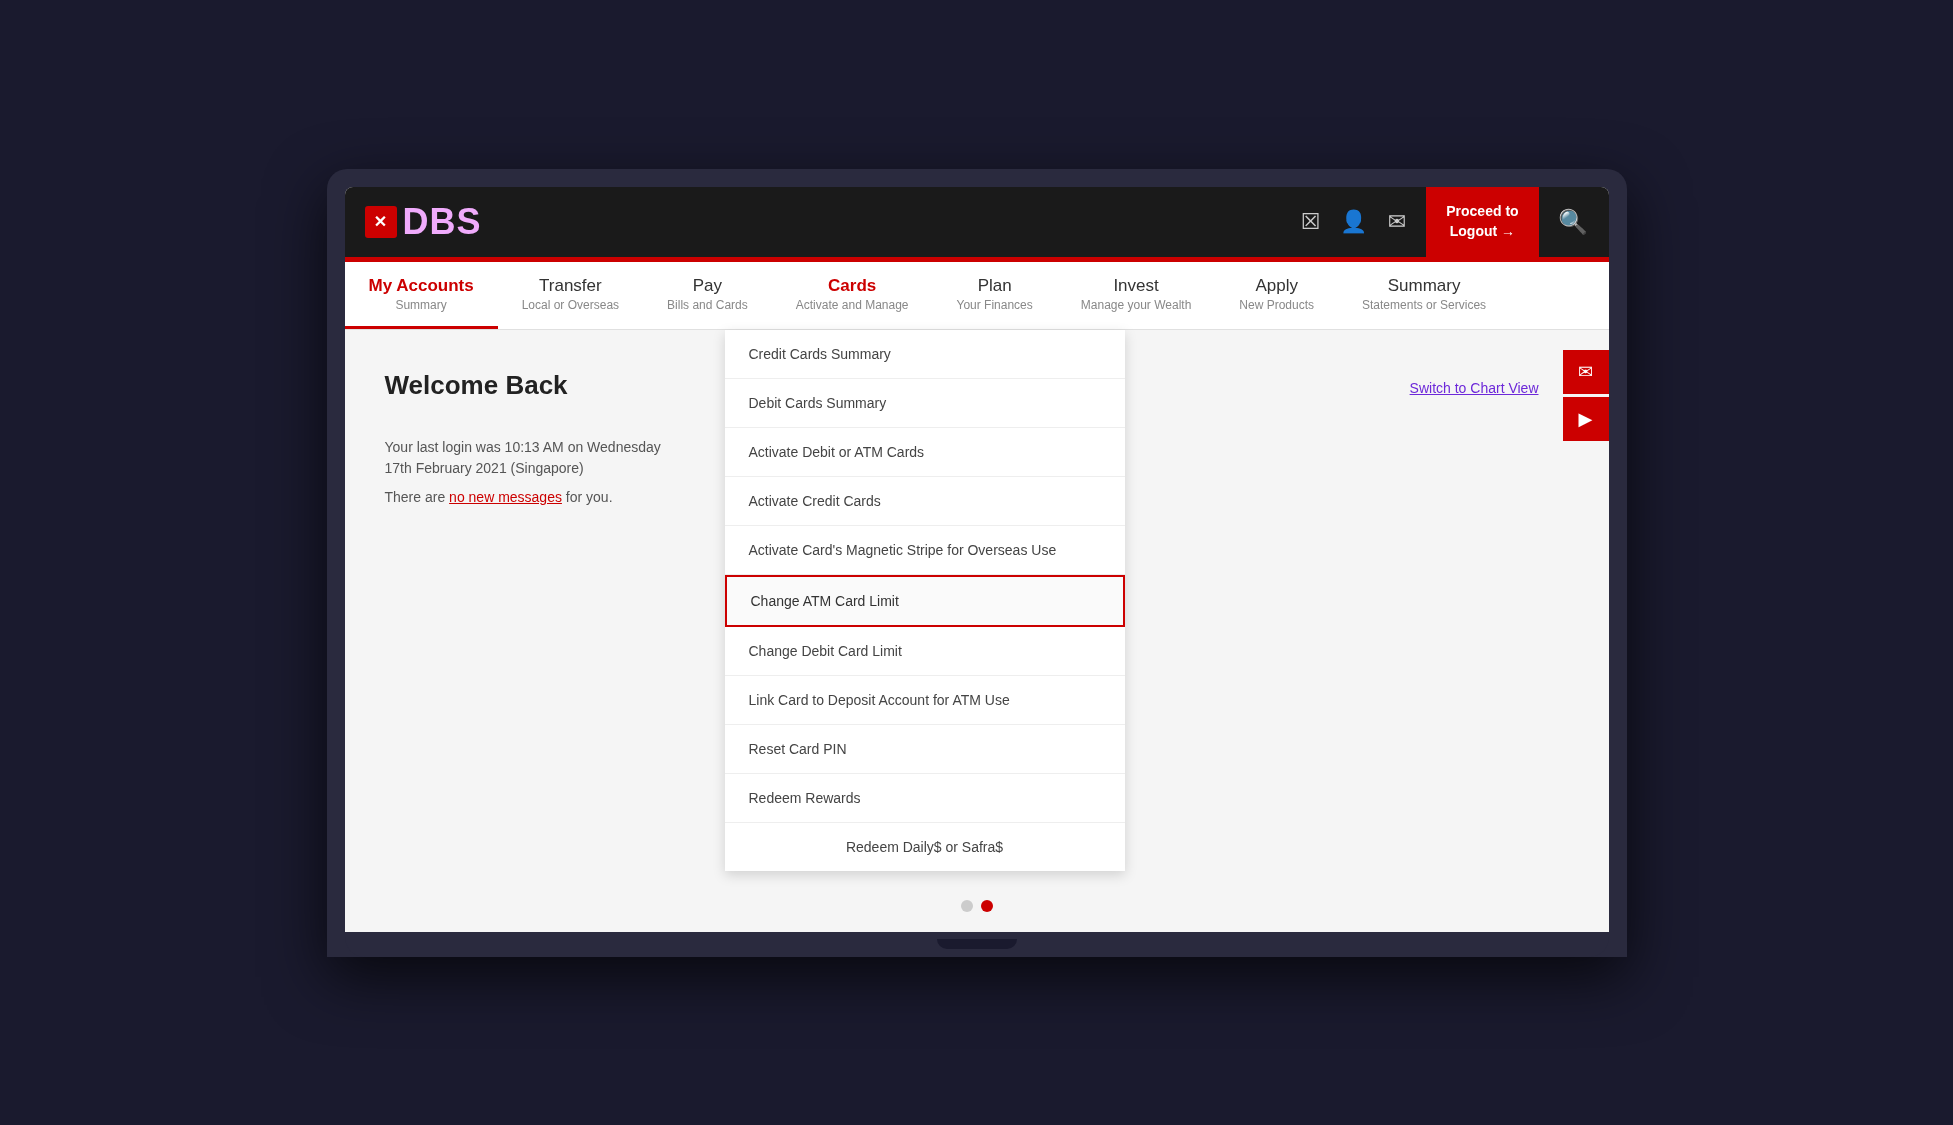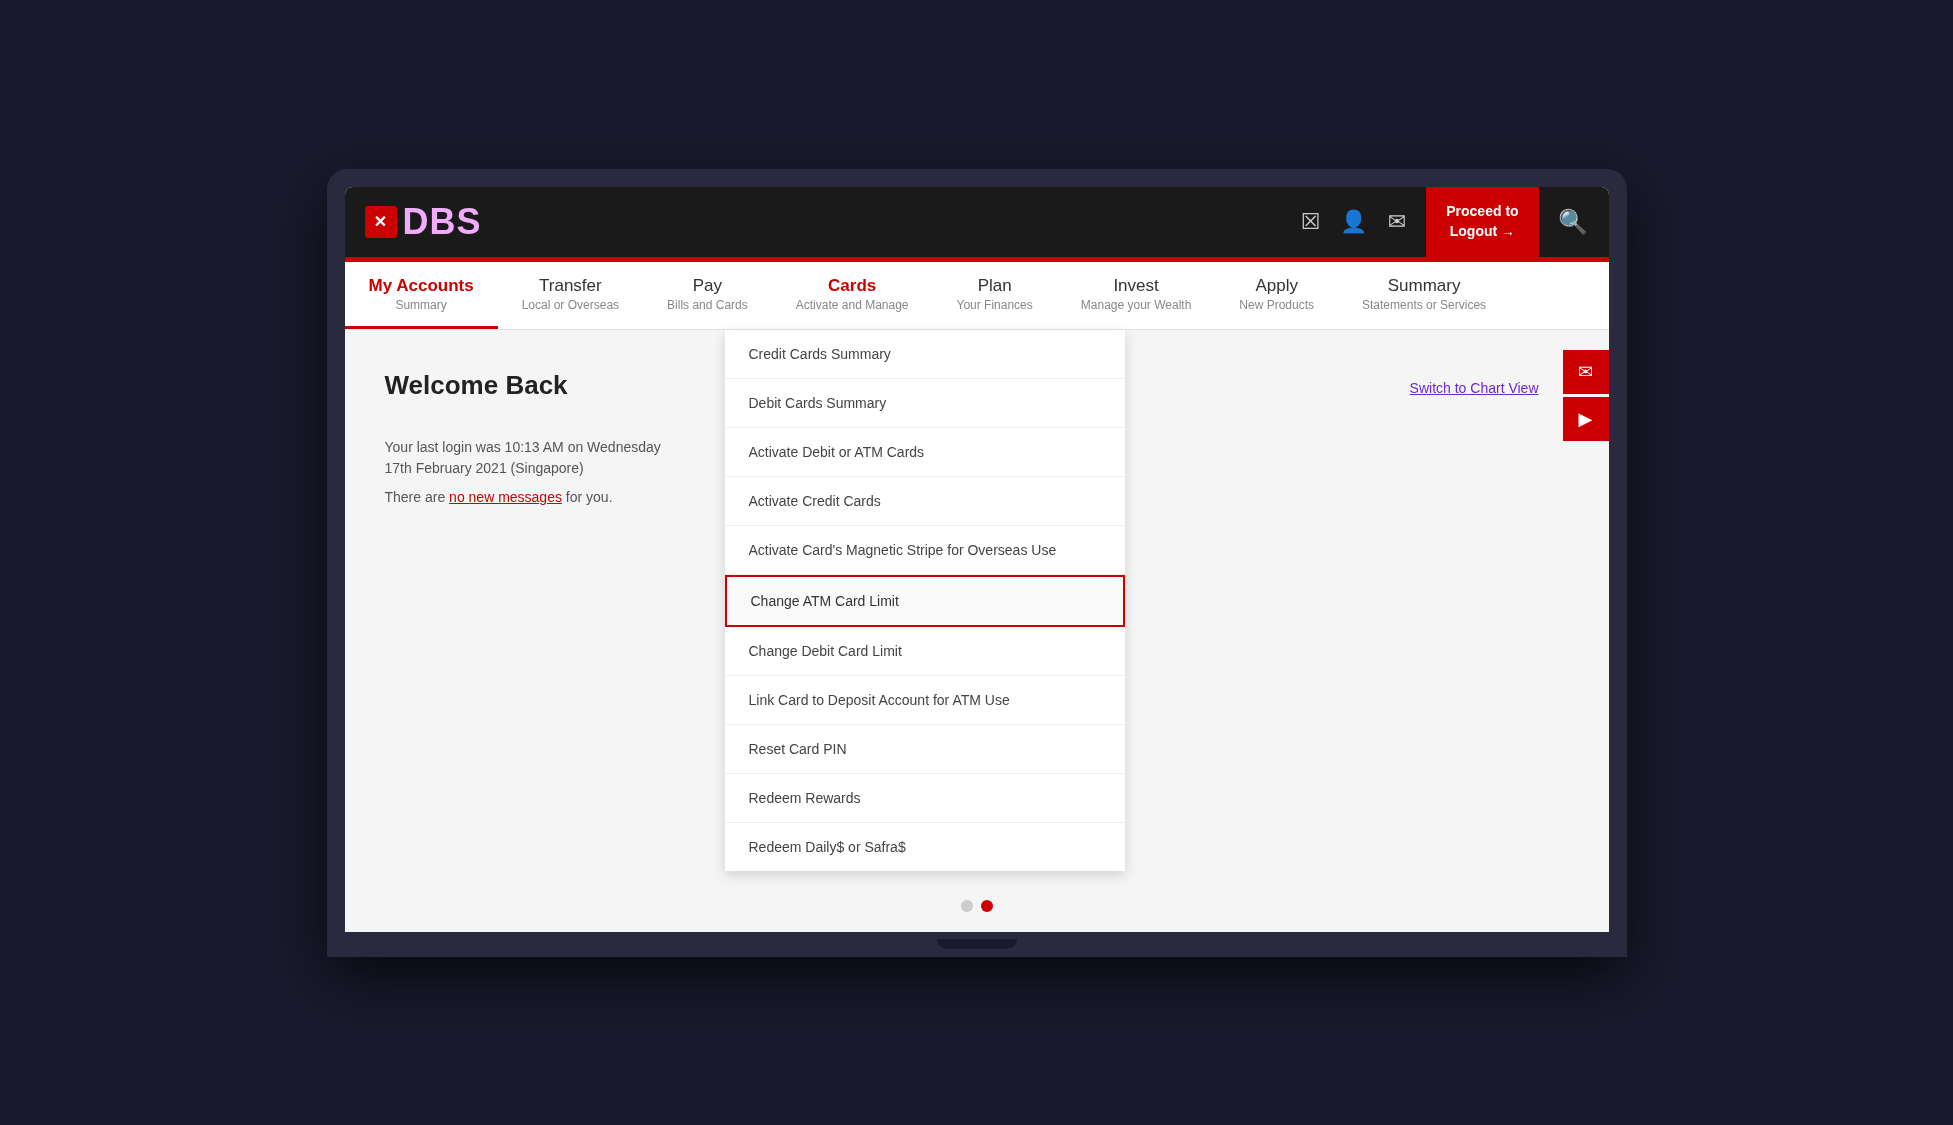--- a/index.html
+++ b/index.html
@@ -260,20 +260,21 @@
     }
 
     .dropdown-item.selected {
       background: #fafafa;
       border: 2px solid #cc0000;
       color: #333;
     }
 
     .dropdown-item:last-child {
       border-bottom: none;
+      text-align: center;
     }
 
     
     .laptop-bottom {
       background: #2a2a3e;
       height: 25px;
       border-radius: 0 0 20px 20px;
       display: flex;
       justify-content: center;
       align-items: center;

